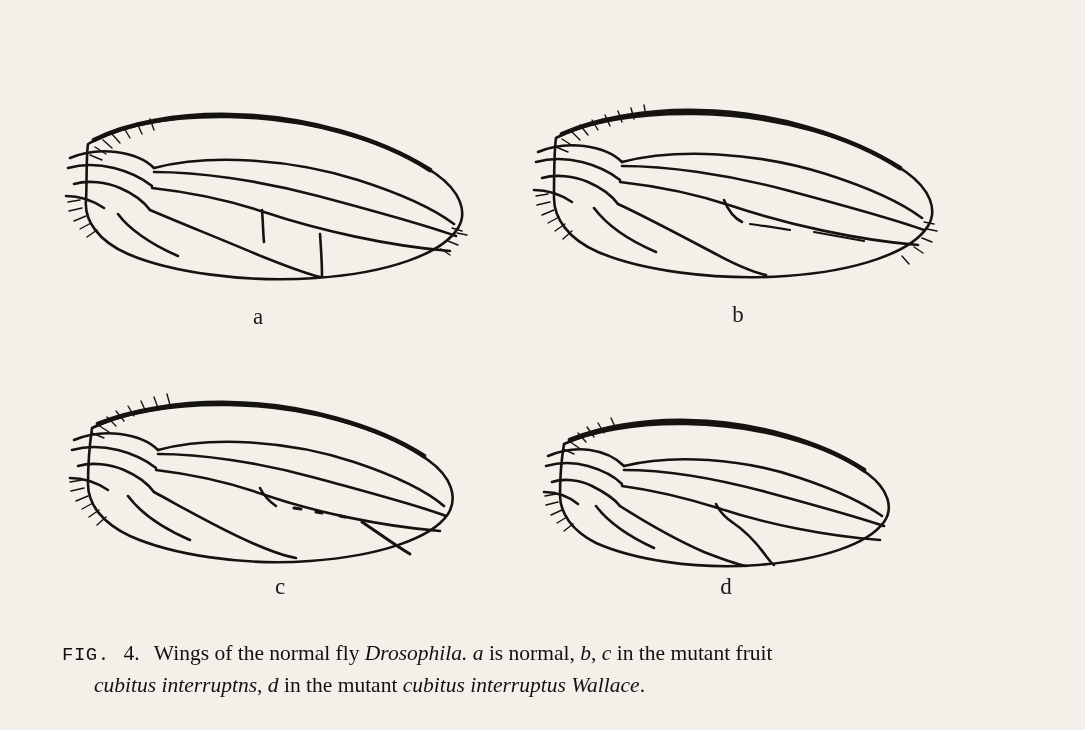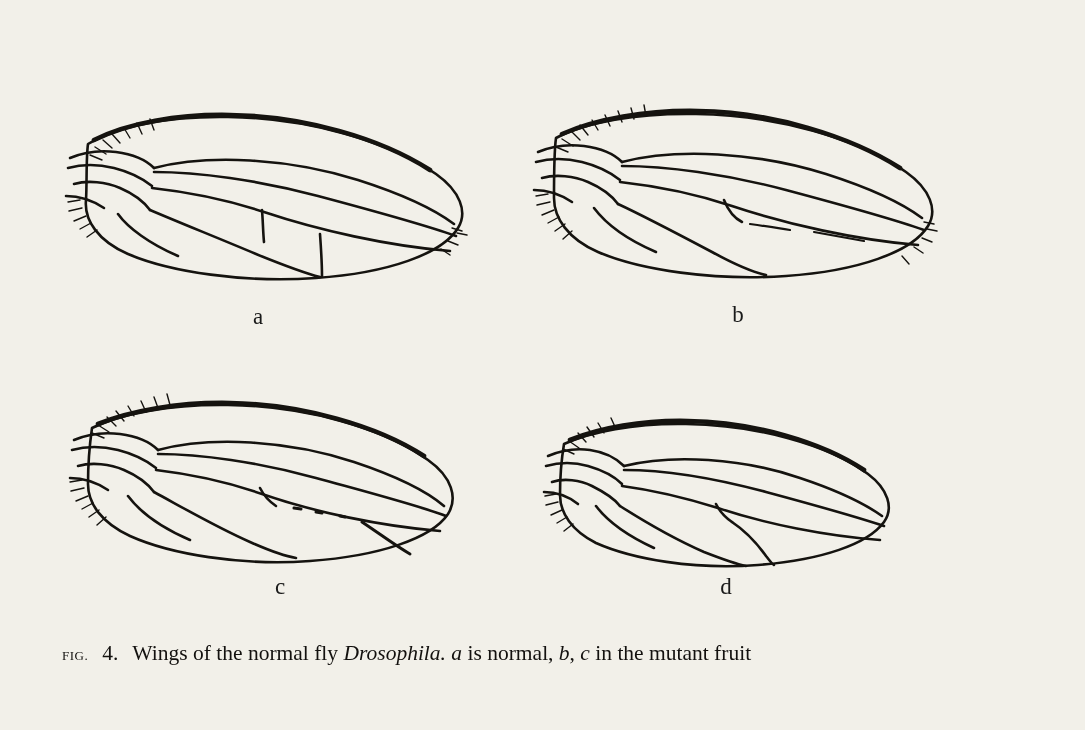--- a/index.html
+++ b/index.html
@@ -46,22 +46,23 @@
     position: absolute;
     left: 62px;
     top: 638px;
     width: 960px;
     font-family: "Liberation Serif", serif;
     font-size: 21.5px;
     line-height: 30px;
     color: #13110f;
   }
   .caption .figno {
-    font-size: 13px;
+    font-size: 19px;
     letter-spacing: 0.5px;
+    font-family: Liberation Mono, monospace;
   }
   .caption .figno-num {
     font-size: 21.5px;
   }
   .caption .it {
     font-style: italic;
   }
   .caption-line2 {
     display: block;
     margin-left: 32px;
@@ -183,15 +184,16 @@
           <path d="M18,88 l-11,2 M20,96 l-12,3 M24,104 l-11,5 M29,111 l-10,6 M35,118 l-9,7" stroke-width="1.4"></path>
         </g>
       </svg>
       <div class="panel-label" style="left:168px; top:168px;">d</div>
     </div>
 
   </div>
 
   <div class="caption">
     <span class="figno">FIG.</span><span class="sp-wide"></span><span class="figno-num">4.</span><span class="sp-wide"></span><span>Wings of the normal fly </span><span class="it">Drosophila.</span><span> </span><span class="it">a</span><span> is normal, </span><span class="it">b</span><span>, </span><span class="it">c</span><span> in the mutant fruit</span>
+    <span class="caption-line2"><span class="it">cubitus interruptns</span><span>, </span><span class="it">d</span><span> in the mutant </span><span class="it">cubitus interruptus Wallace</span><span>.</span></span>
   </div>
 
 </div>
 
 </body></html>

